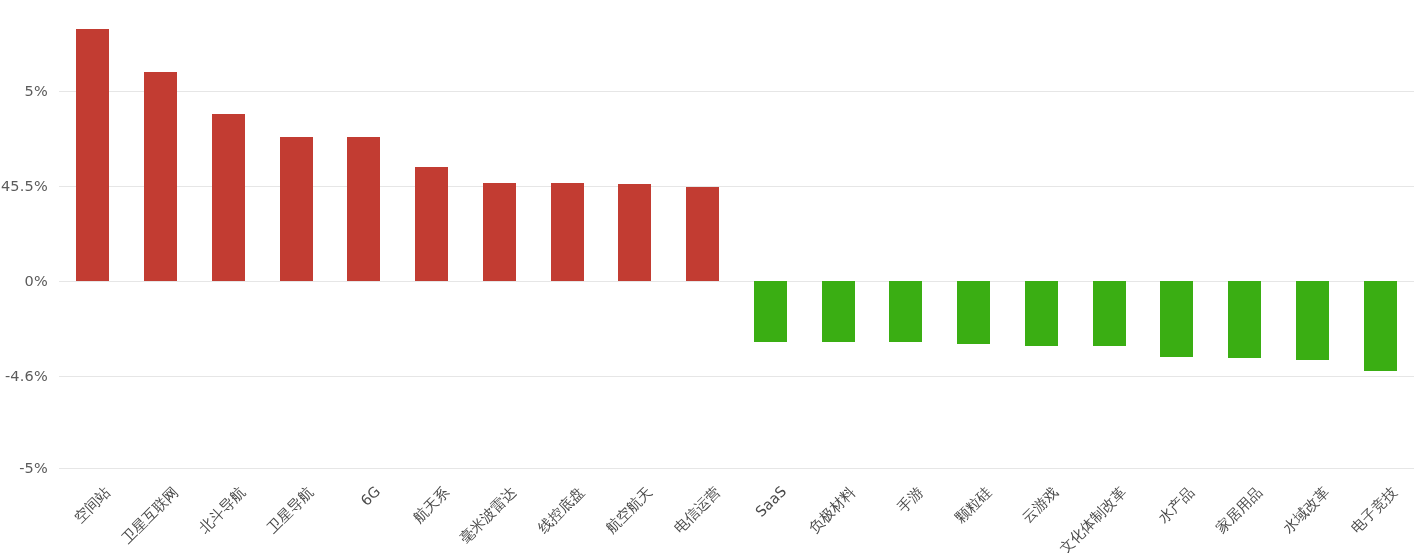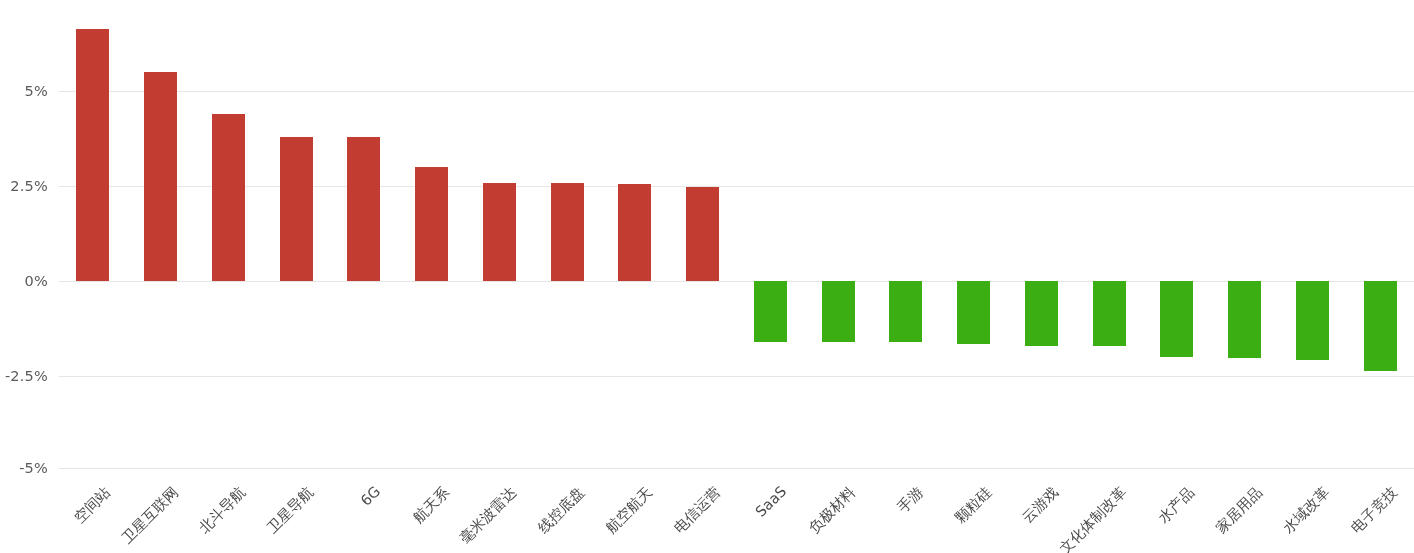--- a/index.html
+++ b/index.html
@@ -62,23 +62,23 @@
 <div id="chart-root">
   <div class="plot-area">
 
     <div class="gridline" style="left:59px; top:91px; width:1355px;"></div>
     <div class="gridline" style="left:59px; top:186px; width:1355px;"></div>
     <div class="gridline" style="left:59px; top:281px; width:1355px;"></div>
     <div class="gridline" style="left:59px; top:376px; width:1355px;"></div>
     <div class="gridline" style="left:59px; top:468px; width:1355px;"></div>
 
     <div class="ytick-label" style="left:0px; top:83px; width:48px;">5%</div>
-    <div class="ytick-label" style="left:0px; top:178px; width:48px;">2.5%</div>
+    <div class="ytick-label" style="left:0px; top:178px; width:48px;">45.5%</div>
     <div class="ytick-label" style="left:0px; top:273px; width:48px;">0%</div>
-    <div class="ytick-label" style="left:0px; top:368px; width:48px;">-2.5%</div>
+    <div class="ytick-label" style="left:0px; top:368px; width:48px;">-4.6%</div>
     <div class="ytick-label" style="left:0px; top:460px; width:48px;">-5%</div>
 
     <div id="bars-layer">
         <div class="bar bar-pos" style="left: 76px; top: 29px; width: 33px; height: 252px; background: rgb(194, 60, 50);"></div>
         <div class="bar bar-pos" style="left: 144px; top: 72px; width: 33px; height: 209px; background: rgb(194, 60, 50);"></div>
         <div class="bar bar-pos" style="left: 212px; top: 114px; width: 33px; height: 167px; background: rgb(194, 60, 50);"></div>
         <div class="bar bar-pos" style="left: 280px; top: 137px; width: 33px; height: 144px; background: rgb(194, 60, 50);"></div>
         <div class="bar bar-pos" style="left: 347px; top: 137px; width: 33px; height: 144px; background: rgb(194, 60, 50);"></div>
         <div class="bar bar-pos" style="left: 415px; top: 167px; width: 33px; height: 114px; background: rgb(194, 60, 50);"></div>
         <div class="bar bar-pos" style="left: 483px; top: 183px; width: 33px; height: 98px; background: rgb(194, 60, 50);"></div>

